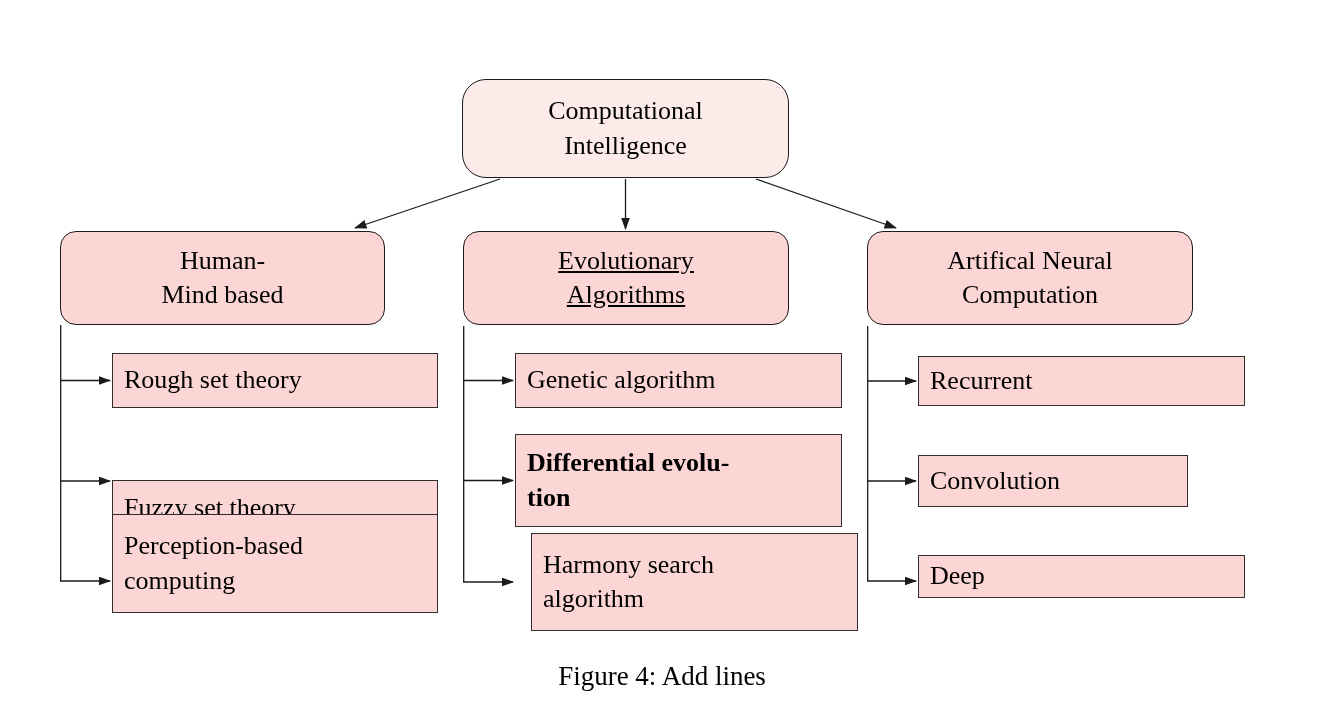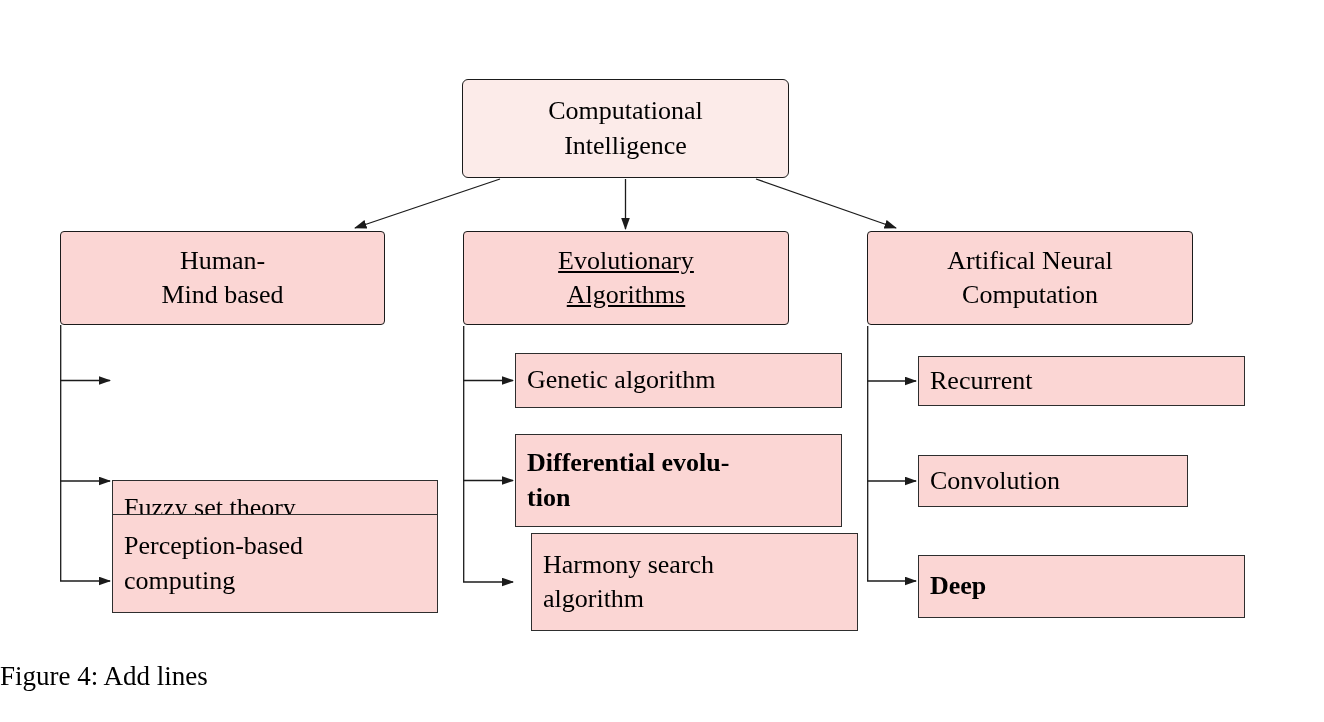--- a/index.html
+++ b/index.html
@@ -14,32 +14,32 @@
     overflow:hidden;
   }
   .stage{position:absolute;inset:0;}
   svg.connectors{position:absolute;left:0;top:0;z-index:1;}
   .node{
     position:absolute;z-index:2;box-sizing:border-box;
     display:flex;align-items:center;justify-content:center;
     font-size:26px;line-height:1.32;white-space:pre-line;
   }
   .rounded{
-    border:1.4px solid var(--line);border-radius:4px;
+    border:1.4px solid var(--line);border-radius:16px;
     background:var(--node-fill);text-align:center;
   }
   .root-node{
-    background:var(--root-fill);border-radius:6px;
+    background:var(--root-fill);border-radius:24px;
   }
   .leaf{
     border:1.5px solid #2e2e2e;background:var(--node-fill);
     justify-content:flex-start;text-align:left;padding-left:11px;padding-right:6px;
   }
   .caption{
-    position:absolute;left:0;top:661px;width:1324px;
+    position:absolute;left:0;top:661px;width:1324px;text-align:center;
     font-size:27px;z-index:2;
   }
 </style>
 </head>
 <body>
 
 <div class="stage">
 
   <svg class="connectors" width="1324" height="722" viewBox="0 0 1324 722">
     <defs>
@@ -71,28 +71,29 @@
   <div class="node rounded root-node" style="left:462px;top:79px;width:327px;height:99px;">Computational
 Intelligence</div>
 
   <div class="node rounded" style="left:60px;top:231px;width:325px;height:94px;">Human-
 Mind based</div>
   <div class="node rounded" style="left:463px;top:231px;width:326px;height:94px;text-decoration:underline;">Evolutionary
 Algorithms</div>
   <div class="node rounded" style="left:867px;top:231px;width:326px;height:94px;">Artifical Neural
 Computation</div>
 
+  <div class="node leaf" style="left:112px;top:353px;width:326px;height:55px;">Rough set theory</div>
   <div class="node leaf" style="left:112px;top:453px;width:326px;height:56px;margin-top:27px;">Fuzzy set theory</div>
   <div class="node leaf" style="left:112px;top:514px;width:326px;height:99px;">Perception-based
 computing</div>
 
   <div class="node leaf" style="left:515px;top:353px;width:327px;height:55px;">Genetic algorithm</div>
   <div class="node leaf" style="left:515px;top:434px;width:327px;height:93px;font-weight:bold;">Differential evolu-
 tion</div>
   <div class="node leaf" style="left:515px;top:533px;width:327px;height:98px;margin-left:16px;">Harmony search
 algorithm</div>
 
   <div class="node leaf" style="left:918px;top:356px;width:327px;height:50px;">Recurrent</div>
   <div class="node leaf" style="left:918px;top:455px;width:270px;height:52px;">Convolution</div>
-  <div class="node leaf" style="left:918px;top:555px;width:327px;height:63px;font-weight:bold;">Deep</div>
+  <div class="node leaf" style="left:918px;top:555px;width:327px;height:43px;">Deep</div>
 
   <div class="caption">Figure 4: Add lines</div>
 </div>
 
 </body></html>

